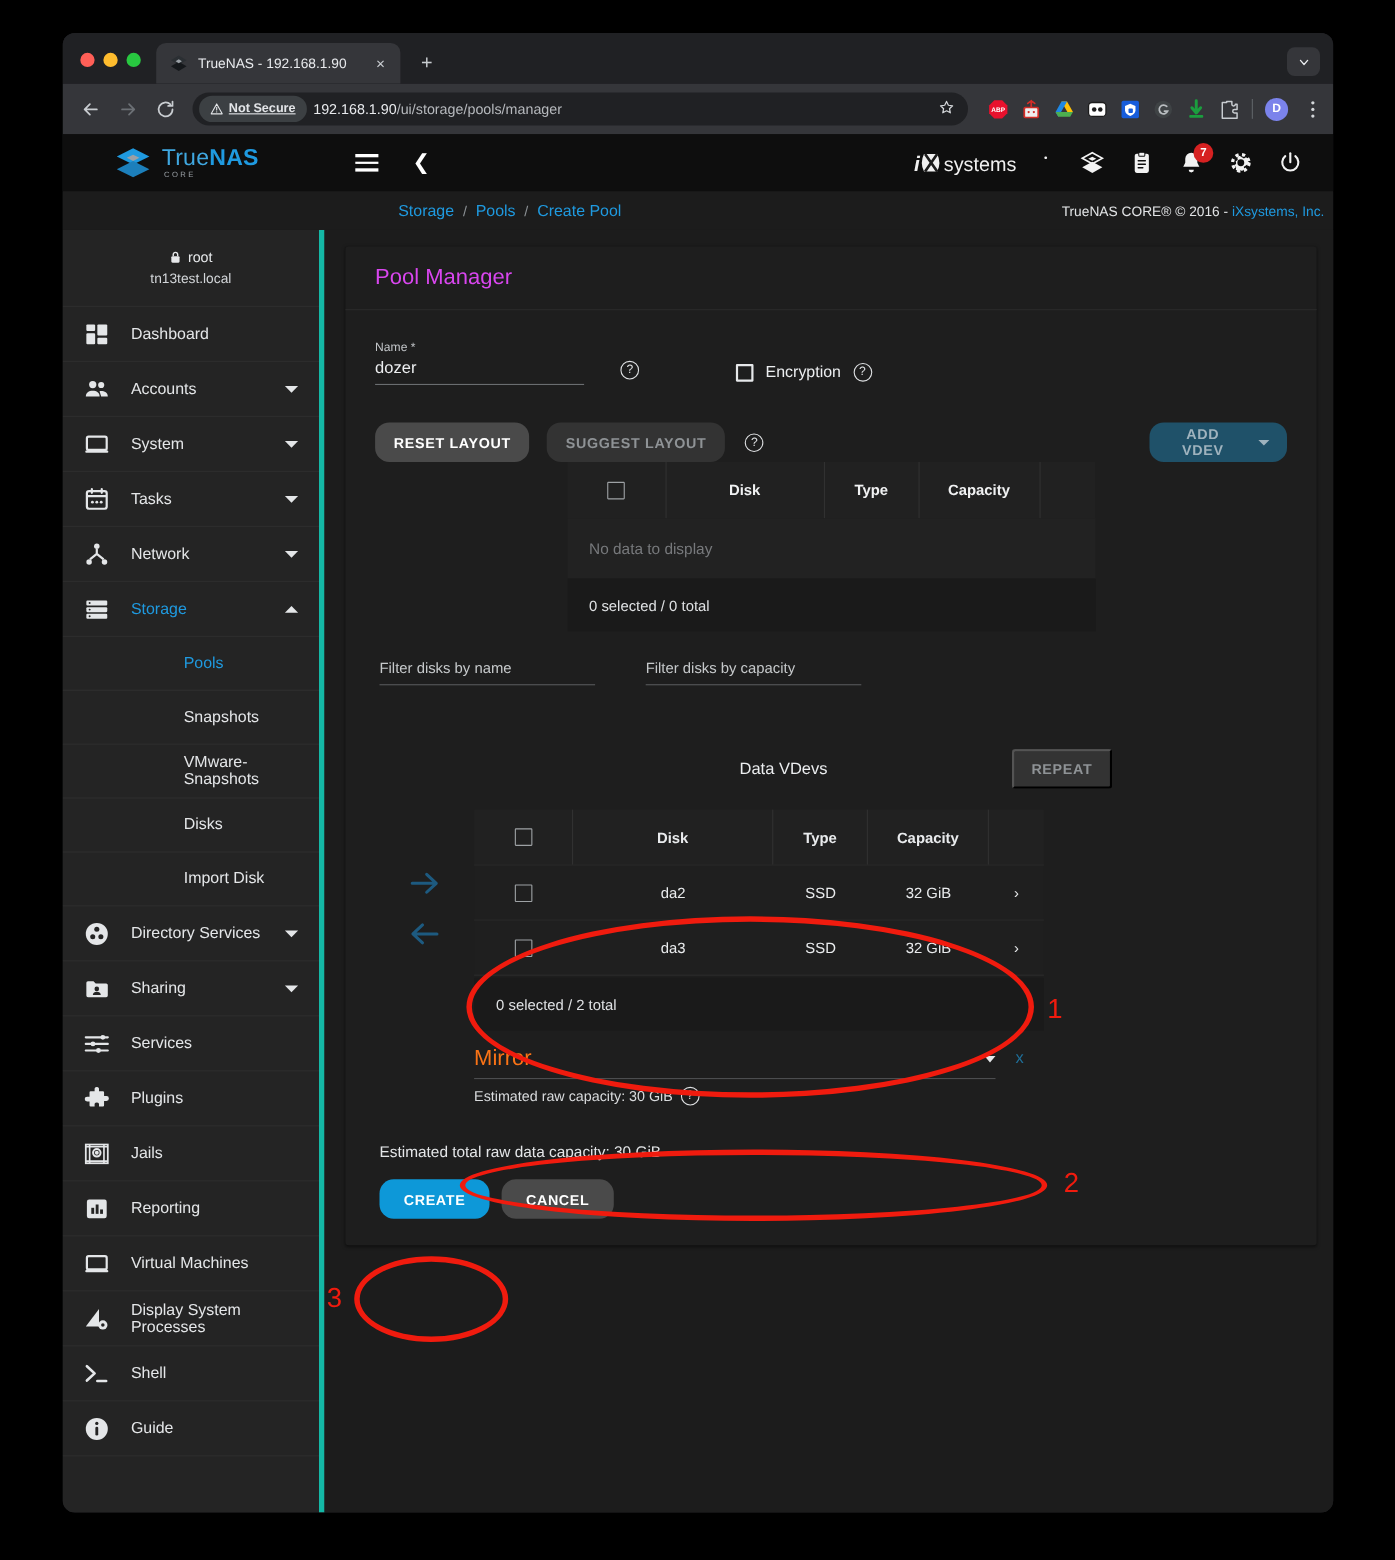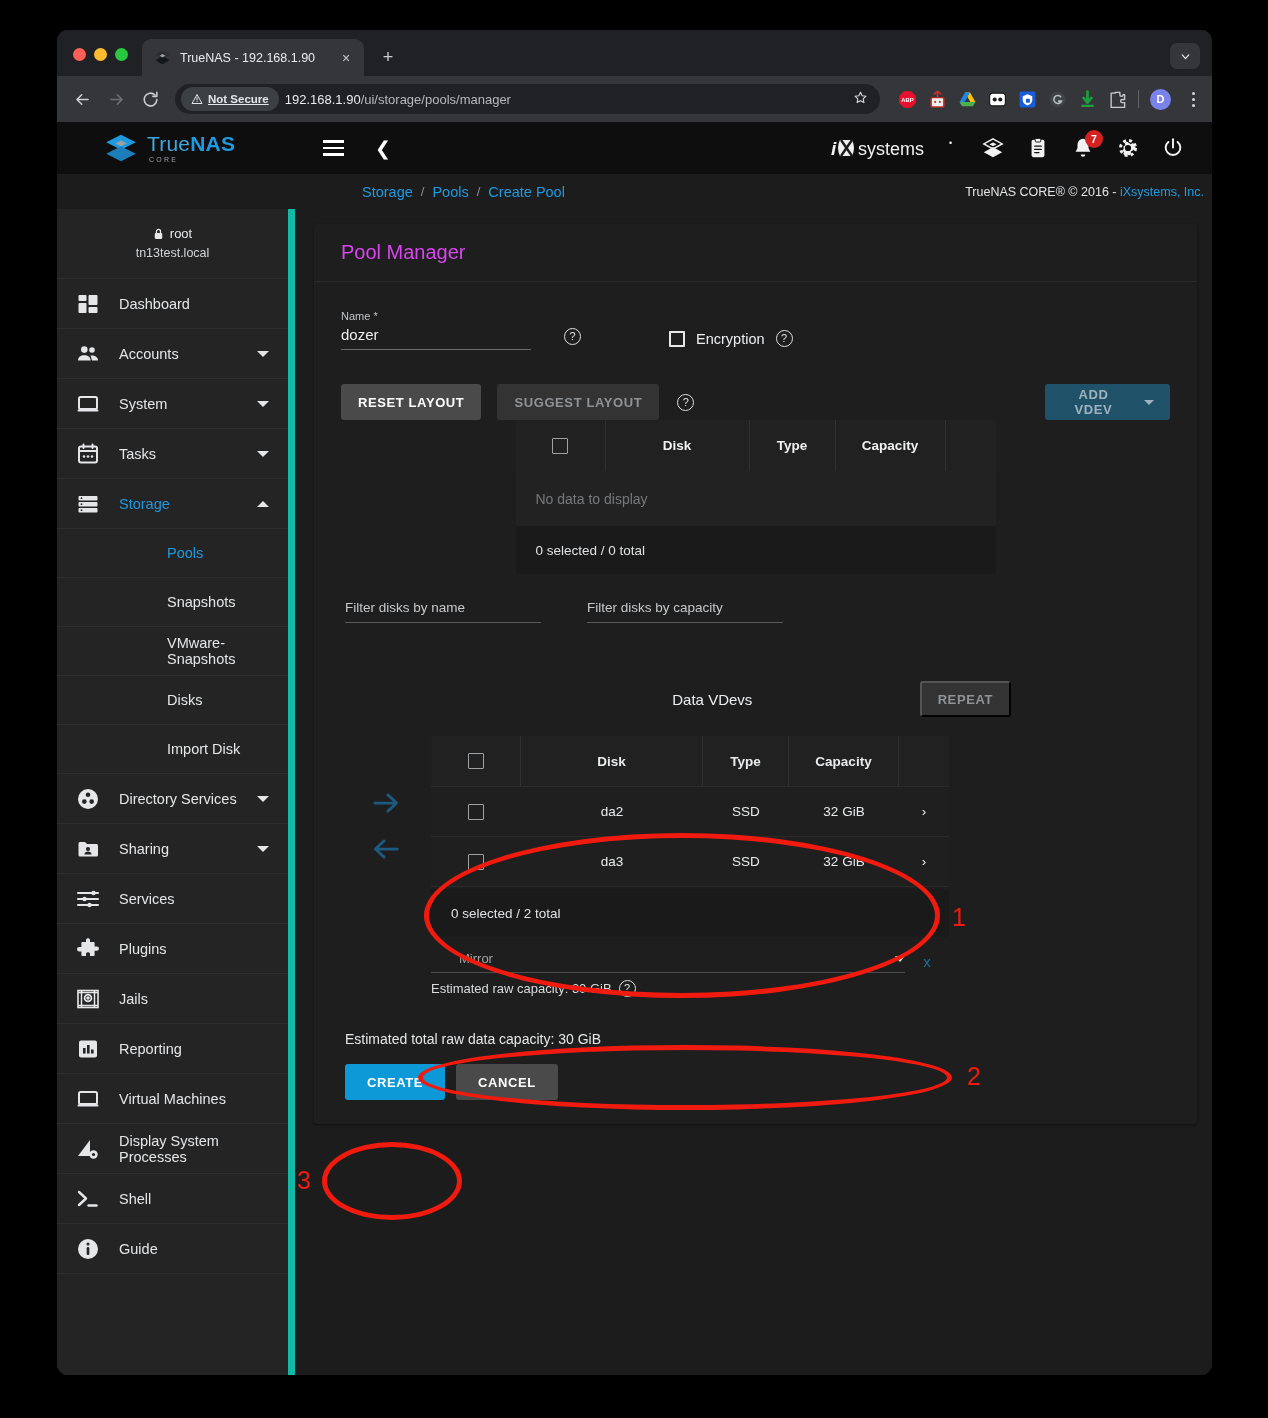--- a/index.html
+++ b/index.html
@@ -140,21 +140,21 @@
     margin-left:auto; font-size:12.5px; color:#e2e4e6;
   }
   .copyright a{ color:#1f9ae0; text-decoration:none; }
 
   
   .body-row{ display:flex; height:1166px; }
 
   
   .sidebar{
     width:238px; flex:0 0 238px; background:#242424;
-    border-right:7px solid #14b8a6;
+    border-right:5px solid #14b8a6;
   }
   .user-block{
     padding:17px 0 18px; text-align:center; border-bottom:1px solid #2e2e2e;
   }
   .user-name{
     font-size:13px;color:#e6e8ea; display:flex;align-items:center;
     justify-content:center; gap:6px;
   }
   .lock{ width:11px;height:12px;display:block; }
   .user-host{ font-size:12.5px;color:#d2d5d8; margin-top:5px; }
@@ -213,21 +213,21 @@
   .enc-group{ display:flex;align-items:center;gap:11px; margin:0 0 3px 72px; }
   .chk{
     width:16px;height:16px;border:2px solid #e6e8ea;border-radius:1px;flex:0 0 16px;
     background:transparent;
   }
   .enc-label{ font-size:14.5px;color:#eceef0; }
 
   
   .btnrow{ display:flex; align-items:center; margin-top:34px; }
   .btn{
-    height:36px; border-radius:3px; border:none;
+    height:36px; border-radius:13px; border:none;
     font-size:13px; font-weight:bold; letter-spacing:.6px;
     font-family:"Liberation Sans", sans-serif;
     display:inline-flex;align-items:center;justify-content:center;
     padding:0 17px;
   }
   .btn-reset{ background:#4a4a4a; color:#fff; }
   .btn-suggest{ background:#333333; color:#8f9396; margin-left:16px; }
   .btn-addvdev{
     background:#1f5169; color:#9fb3be; margin-left:auto;
     padding:0 16px; gap:18px; width:125px; justify-content:space-between;
@@ -306,21 +306,21 @@
   .vt-foot{
     height:48px; background:#1a1a1a; display:flex;align-items:center;
     padding-left:20px; font-size:13.5px;color:#dfe1e3; margin-top:2px;
   }
 
   .mirror-row{ display:flex; align-items:flex-start; margin:14px 0 0 90px; width:518px; }
   .mirror-select{
     flex:1; display:flex;align-items:center;
     border-bottom:1px solid #4c4d4f; padding-bottom:6px;
   }
-  .mirror-value{ font-size:13px;color:#a3a3a3;margin-left:28px; }
+  .mirror-value{ font-size:20px;color:#f97316; }
   .sel-caret{
     margin-left:auto;
     width:0;height:0;border-left:5.5px solid transparent;border-right:5.5px solid transparent;
     border-top:6px solid #e6e8ea;
   }
   .mirror-x{
     width:44px; text-align:center; color:#1f6f99; font-size:15px; padding-top:2px;
   }
   .est-line{
     margin:7px 0 0 90px; font-size:13px;color:#d9dbdd;
@@ -577,20 +577,30 @@
             <path d="M3 9h18" stroke="#e4e6e8" stroke-width="2"></path>
             <path d="M7.5 2.6v3.4M16.5 2.6v3.4" stroke="#e4e6e8" stroke-width="2" stroke-linecap="round"></path>
             <circle cx="8" cy="14.5" r="1.3" fill="#e4e6e8"></circle>
               <circle cx="12" cy="14.5" r="1.3" fill="#e4e6e8"></circle>
               <circle cx="16" cy="14.5" r="1.3" fill="#e4e6e8"></circle>
           </svg>
           <span class="navlabel">Tasks</span>
           <span class="caret"></span>
         </div>
 
+        <div class="navitem">
+          <svg class="navicon" viewBox="0 0 24 24">
+            <circle cx="12" cy="4.5" r="2.5" fill="#e4e6e8"></circle>
+            <circle cx="5" cy="19" r="2.5" fill="#e4e6e8"></circle>
+            <circle cx="19" cy="19" r="2.5" fill="#e4e6e8"></circle>
+            <path d="M12 7v4.5M12 11.5L5.8 16.6M12 11.5l6.2 5.1" stroke="#e4e6e8" stroke-width="2" fill="none"></path>
+          </svg>
+          <span class="navlabel">Network</span>
+          <span class="caret"></span>
+        </div>
 
         <div class="navitem active">
           <svg class="navicon" viewBox="0 0 24 24">
             <rect x="2.5" y="4" width="19" height="4.5" rx="1" fill="#e4e6e8"></rect>
             <rect x="2.5" y="10" width="19" height="4.5" rx="1" fill="#e4e6e8"></rect>
             <rect x="2.5" y="16" width="19" height="4.5" rx="1" fill="#e4e6e8"></rect>
             <circle cx="5.5" cy="6.2" r=".9" fill="#242424"></circle>
               <circle cx="5.5" cy="12.2" r=".9" fill="#242424"></circle>
               <circle cx="5.5" cy="18.2" r=".9" fill="#242424"></circle>
           </svg>

